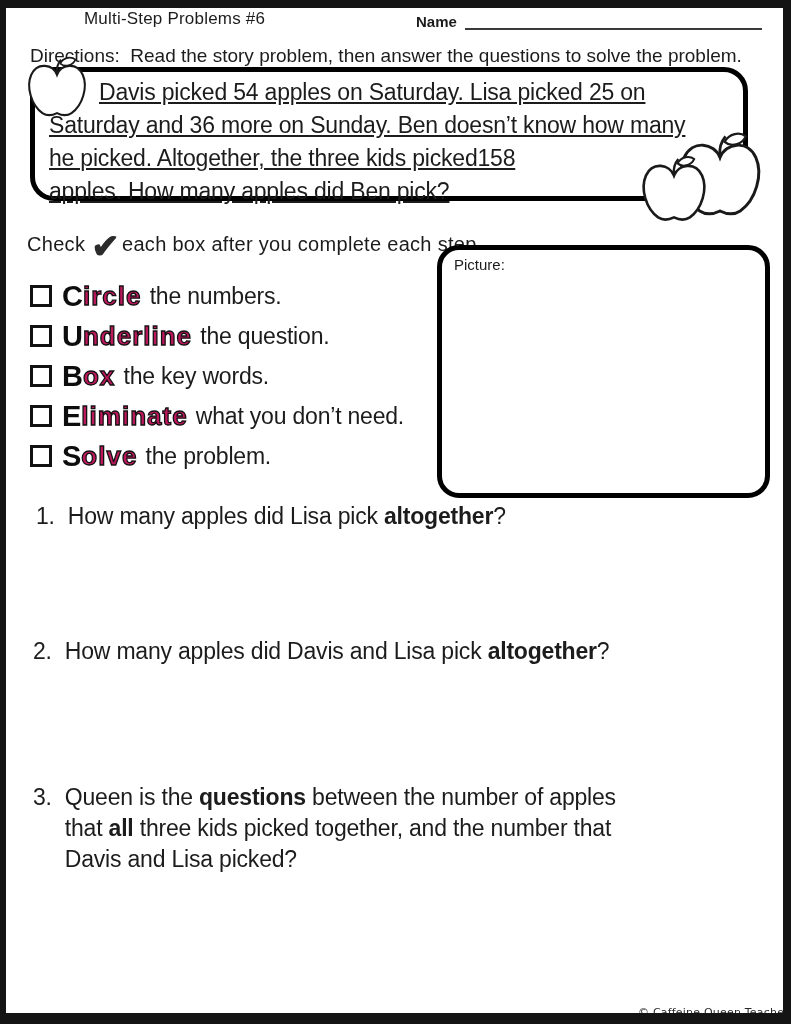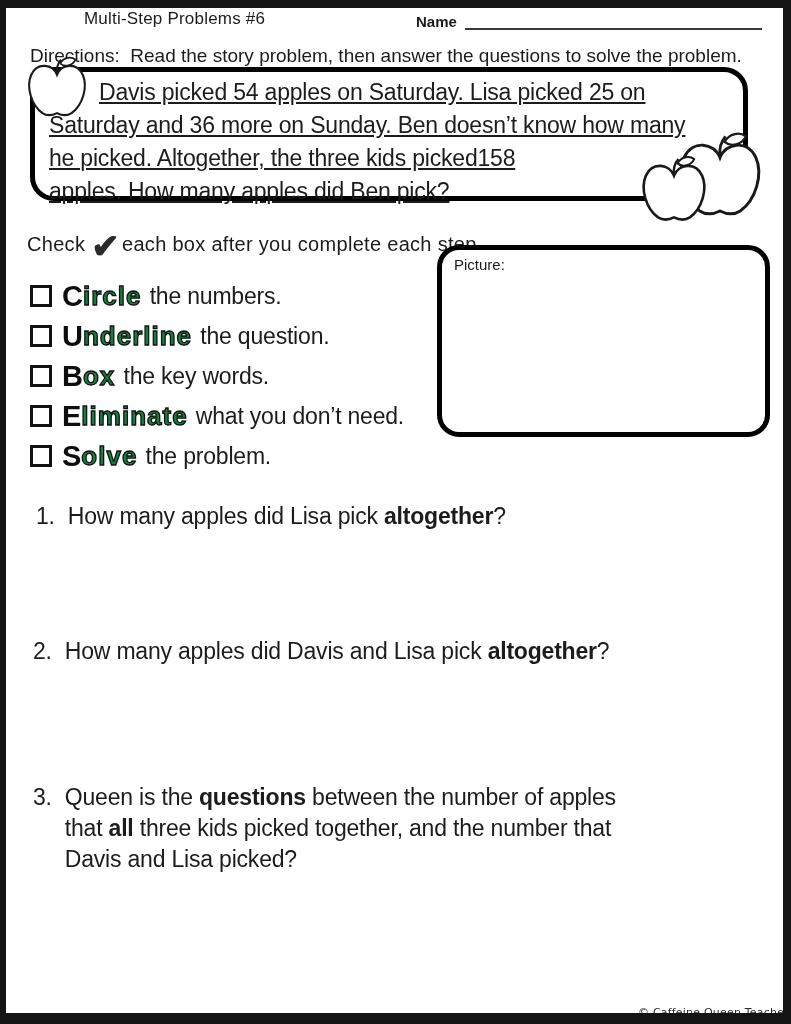--- a/index.html
+++ b/index.html
@@ -40,25 +40,25 @@
   .apple-br-big { left:668px; top:130px; width:104px; height:92px; }
   .apple-br-small { left:634px; top:154px; width:80px; height:72px; }
 
   .check-line { position:absolute; left:27px; top:207px; display:flex; align-items:center; font-size:20px; letter-spacing:.3px;margin-top:20px; }
   .check-glyph { font-size:34px; font-weight:700; color:#2b2b2b; line-height:1; margin:0 2px 0 6px; transform:translateY(2px); }
 
   .checklist { position:absolute; left:30px; top:276px; }
   .check-item { display:flex; align-items:center; height:40px; }
   .checkbox { width:22px; height:22px; border:3px solid #111; background:#fff; margin-right:10px; flex:none; }
   .kw-first { font-size:29px; font-weight:800; color:#0d0d0d; }
-  .kw-rest  { font-size:26px; font-weight:700; color:#15803d; -webkit-text-stroke:1.3px #111; letter-spacing:1px; margin-right:2px; }
+  .kw-rest  { font-size:26px; font-weight:700; color:#be185d; -webkit-text-stroke:1.3px #111; letter-spacing:1px; margin-right:2px; }
   .kw-tail  { font-size:23px; letter-spacing:-0.2px; }
 
   .picture-box {
-    position:absolute; left:437px; top:245px; width:333px; height:192px;
+    position:absolute; left:437px; top:245px; width:333px; height:253px;
     border:5px solid #000; border-radius:22px; background:#fff; z-index:2;
   }
   .picture-label { font-size:15px; padding:6px 0 0 12px; }
 
   .question { position:absolute; display:flex; font-size:23px; line-height:31px; letter-spacing:-0.2px; }
   .q1 { left:36px; top:501px; }
   .q2 { left:33px; top:636px; }
   .q3 { left:33px; top:782px; width:720px; }
   .q-number { margin-right:13px; flex:none; }
   .question .b { font-weight:700;text-align:right; }

